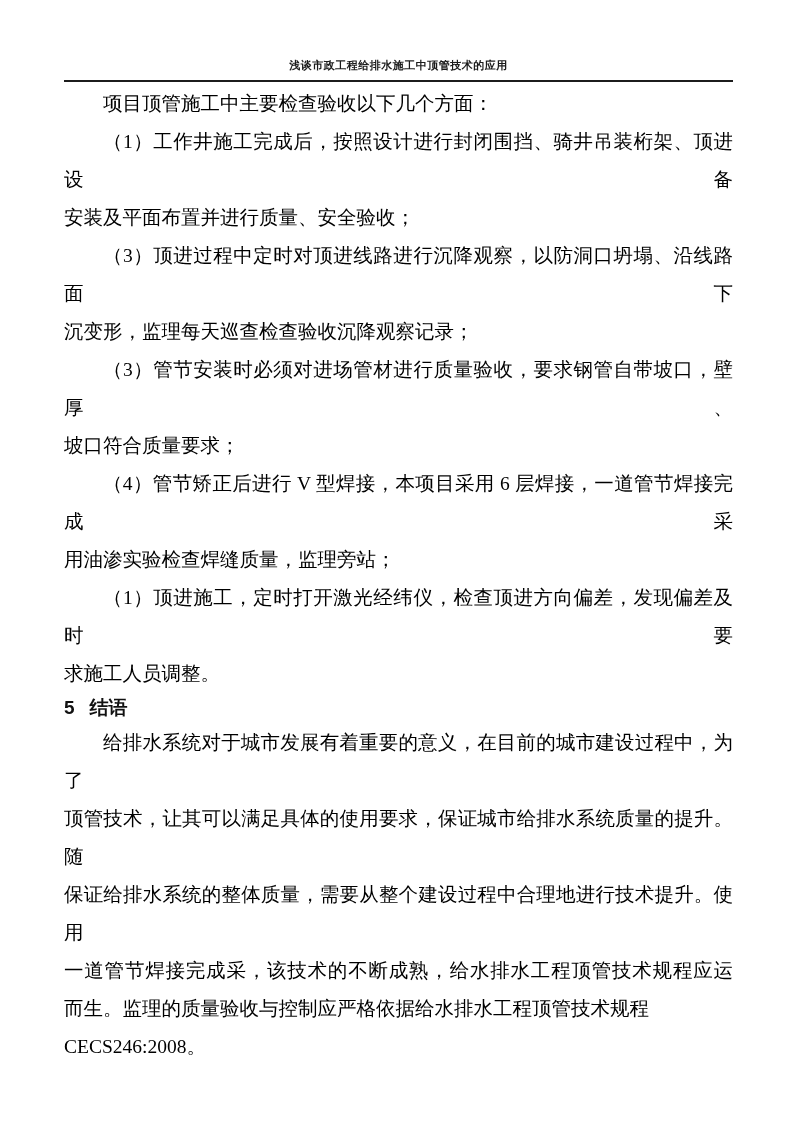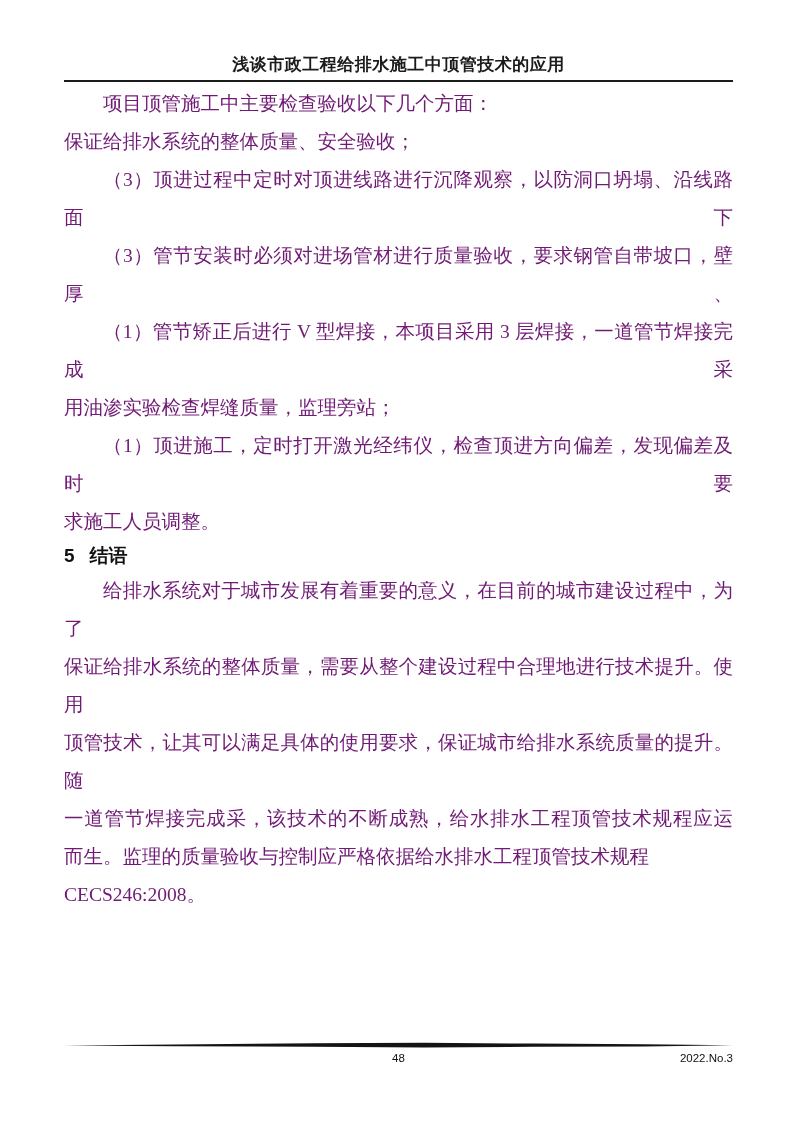--- a/index.html
+++ b/index.html
@@ -14,36 +14,36 @@
   }
   .content {
     position: absolute;
     left: 64px;
     width: 669px;
     top: 0;
   }
   .running-title {
     margin-top: 56px;
     text-align: center;
-    font-size: 17px;
+    font-size: 11px;
     line-height: 18px;
     font-weight: 600;
     letter-spacing: 0.5px;
     color: #1b1b1b;
   }
   .header-rule {
     margin-top: 6px;
     border-top: 2.5px solid #1c1c1c;
     height: 0;
   }
   .body-text {
     margin-top: 3px;
     font-size: 19.5px;
     line-height: 38px;
-    color: #701a75;
+    color: #000000;
   }
   .line { white-space: pre-wrap; }
   .line.indent { text-indent: 39px; }
   .line.full { text-align: justify; text-align-last: justify; }
   .section-heading {
     display: flex;
     align-items: baseline;
     gap: 15px;
     margin-top: 2px;
     font-family: "Liberation Sans", "DejaVu Sans", sans-serif;
@@ -74,49 +74,41 @@
 
 <div class="page">
   <div class="content">
 
     <div class="running-title">浅谈市政工程给排水施工中顶管技术的应用</div>
 
     <div class="header-rule"></div>
 
     <div class="body-text">
         <div class="line indent">项目顶管施工中主要检查验收以下几个方面：</div>
-        <div class="line">保证给排水系统的整体质量、安全验收；</div>
+        <div class="line full indent">（1）工作井施工完成后，按照设计进行封闭围挡、骑井吊装桁架、顶进设备</div>
+        <div class="line">安装及平面布置并进行质量、安全验收；</div>
         <div class="line full indent">（3）顶进过程中定时对顶进线路进行沉降观察，以防洞口坍塌、沿线路面下</div>
+        <div class="line">沉变形，监理每天巡查检查验收沉降观察记录；</div>
         <div class="line full indent">（3）管节安装时必须对进场管材进行质量验收，要求钢管自带坡口，壁厚、</div>
-        <div class="line full indent">（1）管节矫正后进行 V 型焊接，本项目采用 3 层焊接，一道管节焊接完成采</div>
+        <div class="line">坡口符合质量要求；</div>
+        <div class="line full indent">（4）管节矫正后进行 V 型焊接，本项目采用 6 层焊接，一道管节焊接完成采</div>
         <div class="line">用油渗实验检查焊缝质量，监理旁站；</div>
         <div class="line full indent">（1）顶进施工，定时打开激光经纬仪，检查顶进方向偏差，发现偏差及时要</div>
         <div class="line">求施工人员调整。</div>
       </div>
 
     <div class="section-heading">
       <span>5</span>
       <span>结语</span>
     </div>
 
     <div class="body-text">
         <div class="line full indent">给排水系统对于城市发展有着重要的意义，在目前的城市建设过程中，为了</div>
+        <div class="line full">顶管技术，让其可以满足具体的使用要求，保证城市给排水系统质量的提升。随</div>
         <div class="line full">保证给排水系统的整体质量，需要从整个建设过程中合理地进行技术提升。使用</div>
-        <div class="line full">顶管技术，让其可以满足具体的使用要求，保证城市给排水系统质量的提升。随</div>
         <div class="line full">一道管节焊接完成采，该技术的不断成熟，给水排水工程顶管技术规程应运</div>
         <div class="line">而生。监理的质量验收与控制应严格依据给水排水工程顶管技术规程</div>
         <div class="line">CECS246:2008。</div>
       </div>
 
   </div>
 
-  <div class="footer">
-    <div class="footer-rule">
-      <svg width="669" height="7" viewBox="0 0 669 7" aria-hidden="true">
-        <polygon points="0,3.6 110,2.4 250,1.2 360,0.8 470,1.6 580,2.2 669,3.2 580,4.4 470,4.8 360,5.6 250,4.8 110,4.2" fill="#141414"></polygon>
-      </svg>
-    </div>
-    <div class="footer-row">
-      <div class="page-number">48</div>
-      <div class="issue">2022.No.3</div>
-    </div>
-  </div>
 </div>
 
 </body></html>

